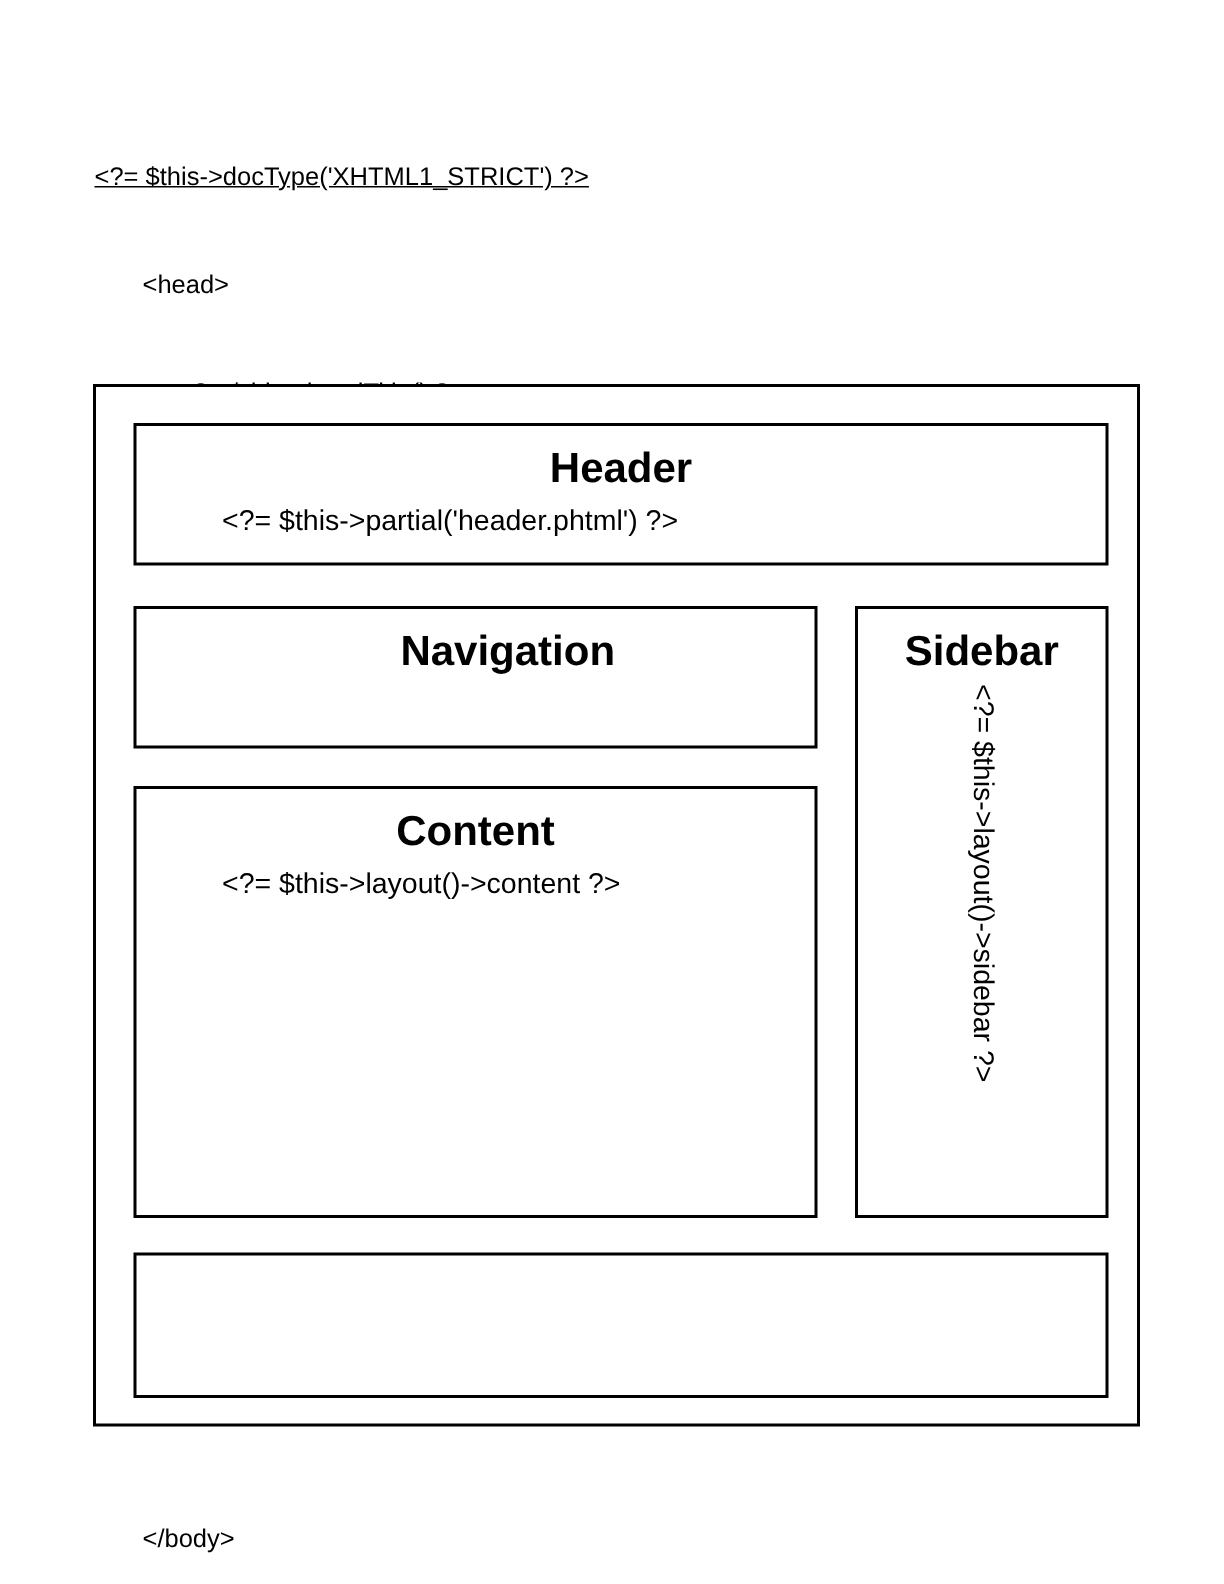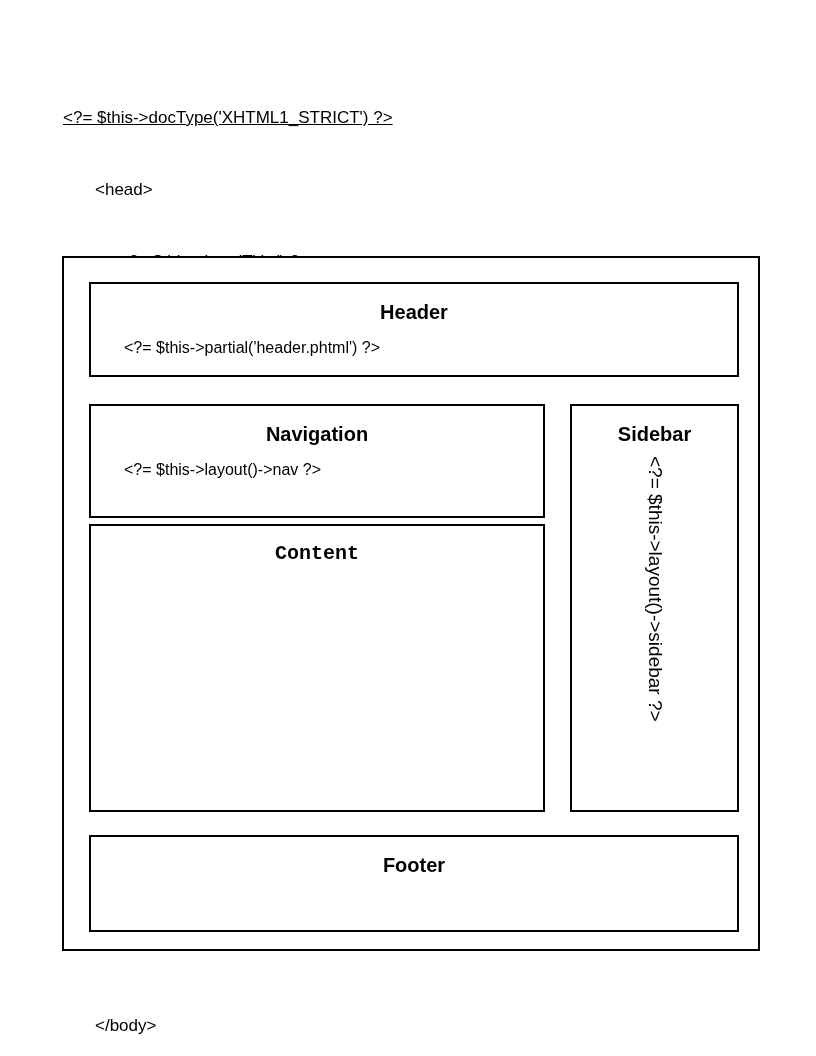--- a/index.html
+++ b/index.html
@@ -36,38 +36,39 @@
   }
 
   
   .dbox {
     position: absolute;
     border: 2px solid #000000;
     box-sizing: border-box;
     background: #ffffff;
   }
   .dbox-header     { left: 25px;  top: 24px;  width: 650px; height: 95px; }
-  .dbox-navigation { left: 25px;  top: 146px; width: 456px; height: 114px; }
-  .dbox-content    { left: 25px;  top: 266px; width: 456px; height: 288px; font-family: Liberation Mono, monospace; }
+  .dbox-navigation { left: 25px;  top: 146px; width: 456px; height: 95px; padding-left: 43px; }
+  .dbox-content    { left: 25px;  top: 266px; width: 456px; height: 288px; }
   .dbox-sidebar    { left: 506px; top: 146px; width: 169px; height: 408px; }
   .dbox-footer     { left: 25px;  top: 577px; width: 650px; height: 97px; }
 
   .dbox-title {
     margin-top: 16px;
-    font-size: 20px;
+    font-size: 28px;
     font-weight: bold;
     text-align: center;
     line-height: 24px;
   }
   .dbox-code {
     margin-top: 12px;
     padding-left: 33px;
-    font-size: 16px;
+    font-size: 19px;
     line-height: 24px;
     white-space: pre;
+    margin-left: 24px;
   }
 
   .dbox-sidebar { display: flex; flex-direction: column; align-items: center; }
   .sidebar-vertical-code {
     margin-top: 10px;
     font-size: 19px;
     line-height: 24px;
     writing-mode: vertical-rl;
     text-orientation: mixed;
     white-space: pre;
@@ -90,34 +91,33 @@
 
   <div class="outer-box">
 
     <div class="dbox dbox-header">
       <div class="dbox-title">Header</div>
       <div class="dbox-code">&lt;?= $this-&gt;partial('header.phtml') ?&gt;</div>
     </div>
 
     <div class="dbox dbox-navigation">
       <div class="dbox-title">Navigation</div>
-      <div class="dbox-code">&lt;?= $this-&gt;layout()-&gt;nav ?&gt;</div>
     </div>
 
     <div class="dbox dbox-content">
       <div class="dbox-title">Content</div>
+      <div class="dbox-code">&lt;?= $this-&gt;layout()-&gt;content ?&gt;</div>
     </div>
 
     <div class="dbox dbox-sidebar">
       <div class="dbox-title">Sidebar</div>
       <div class="sidebar-vertical-code">&lt;?= $this-&gt;layout()-&gt;sidebar ?&gt;</div>
     </div>
 
     <div class="dbox dbox-footer">
-      <div class="dbox-title">Footer</div>
     </div>
 
   </div>
 
   <div class="code-block code-bottom">
     <div class="code-line ind-1">&lt;/body&gt;</div>
     
   </div>
 
 </div>

